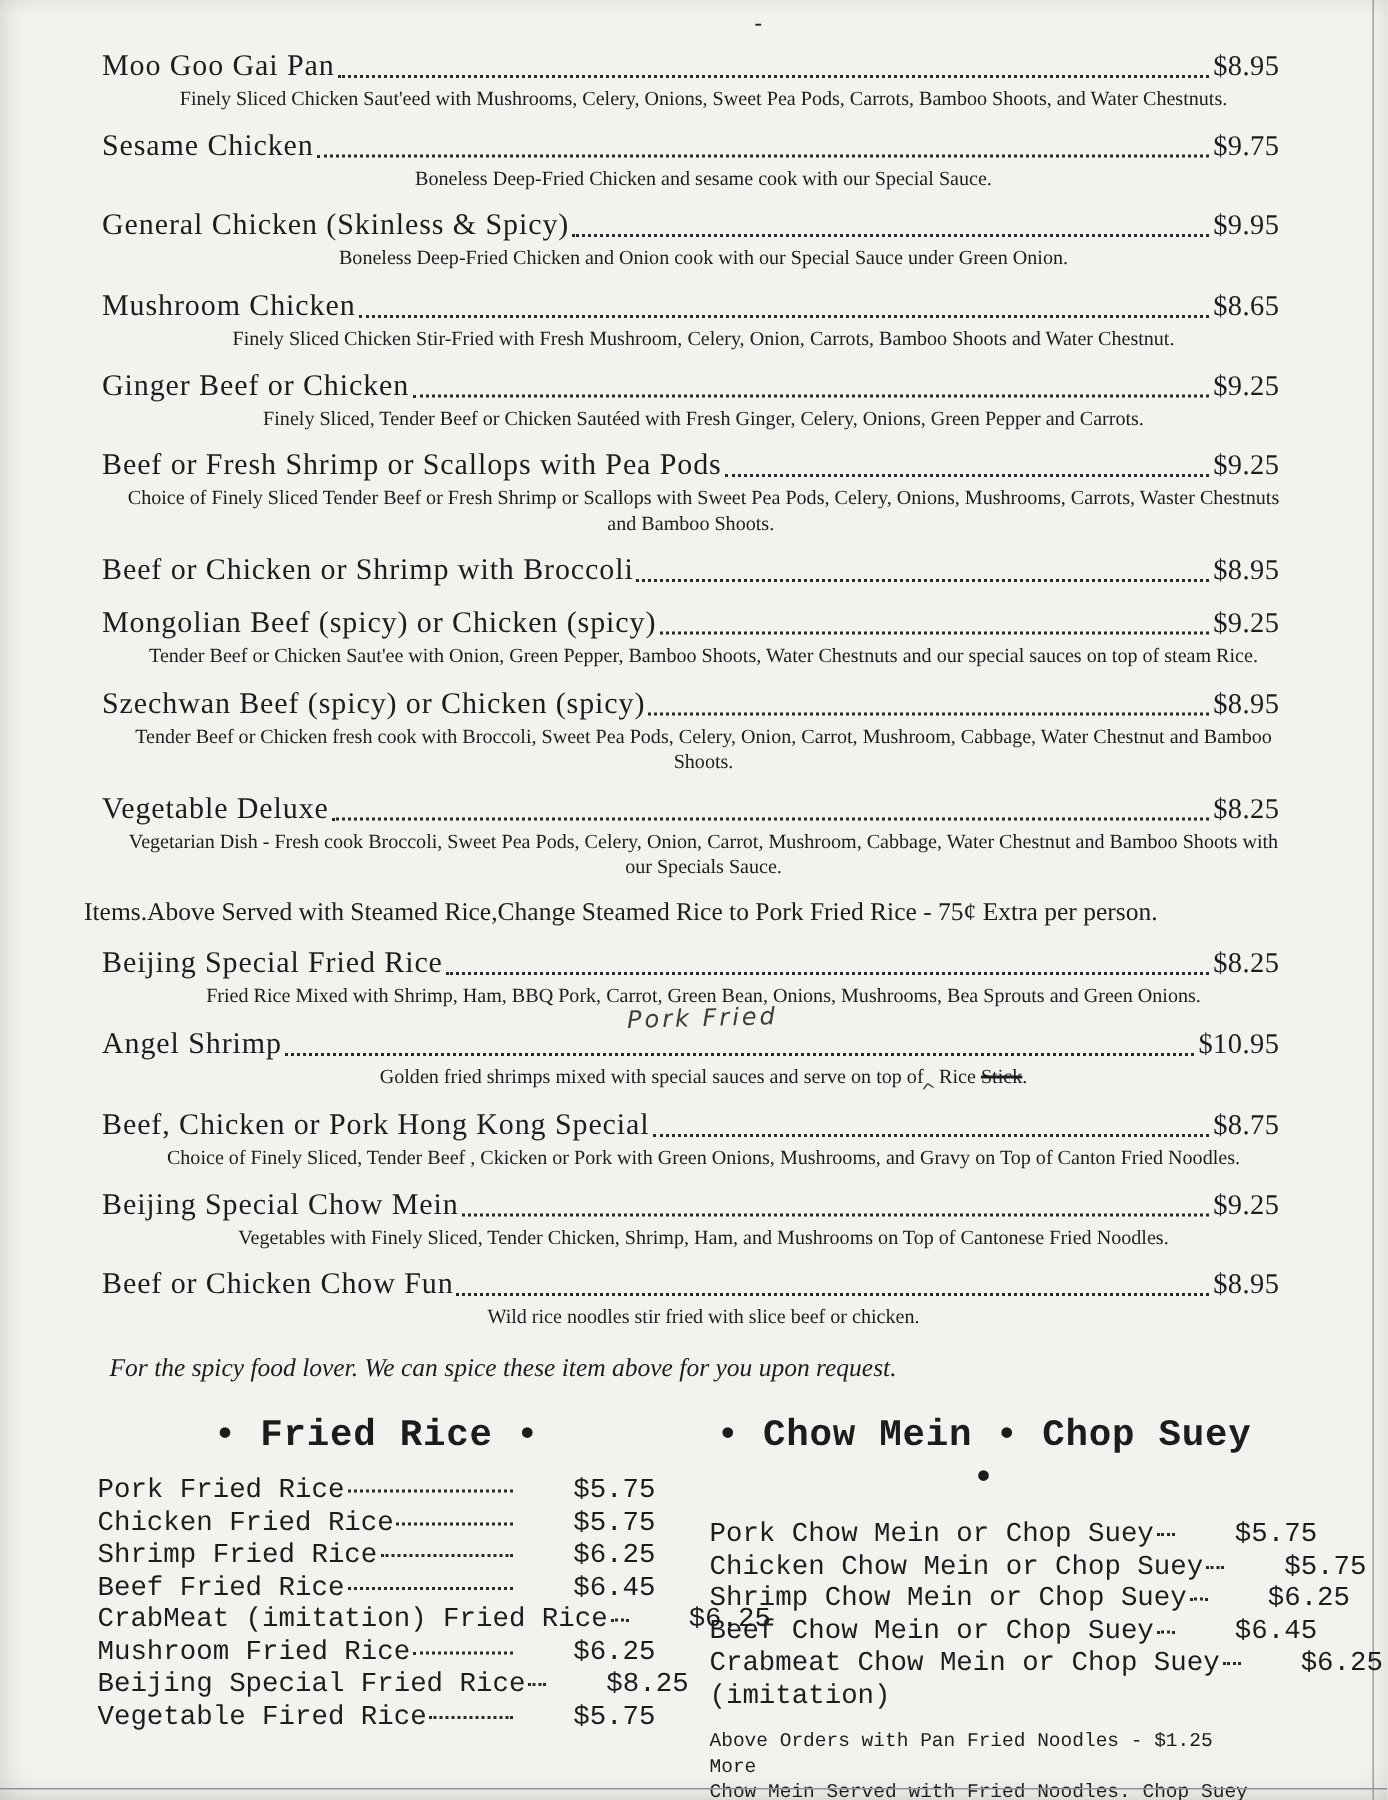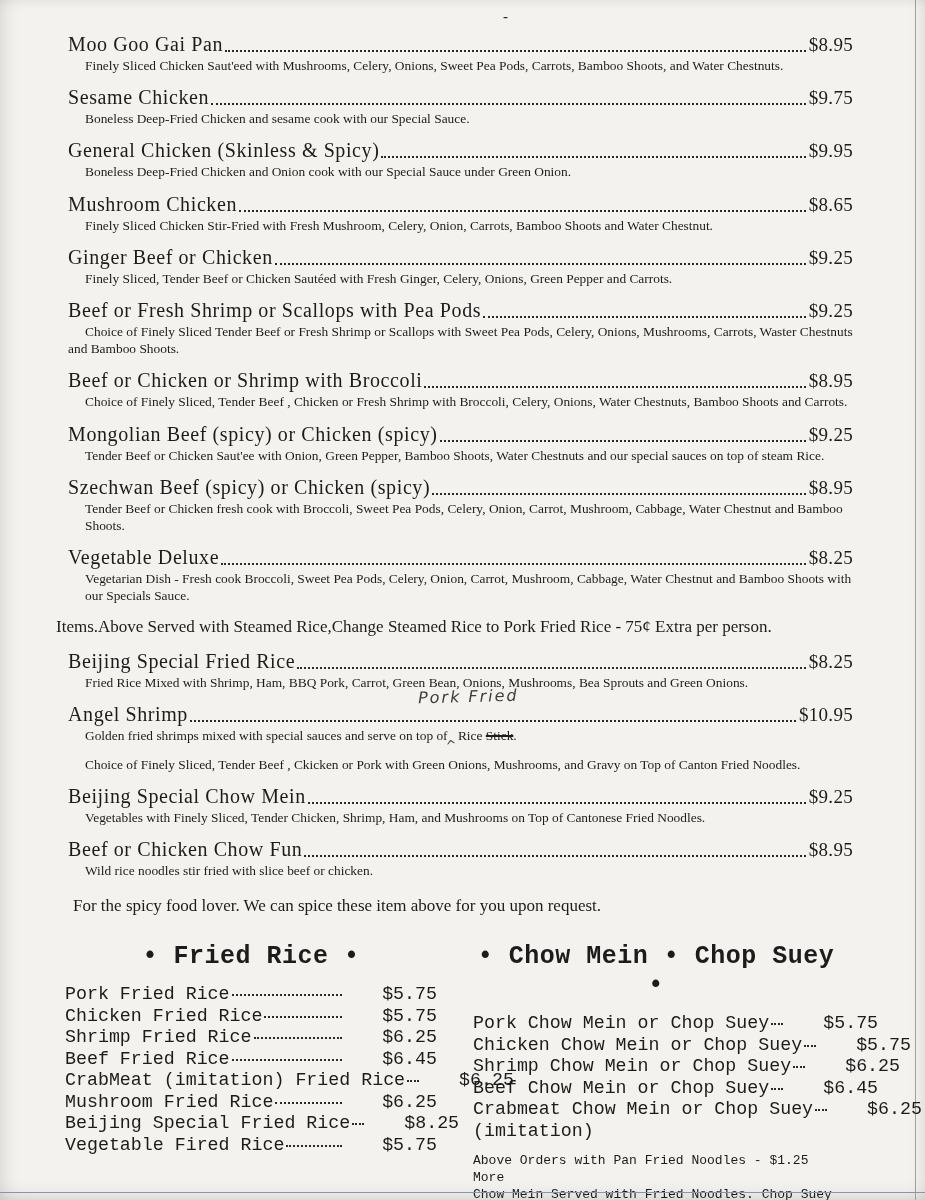--- a/index.html
+++ b/index.html
@@ -45,27 +45,27 @@
   }
   .dots {
     flex: 1; min-width: 12px; margin: 0 3px 0 2px;
     border-bottom: 2px dotted #2b2b2b;
     transform: translateY(-4px);
   }
   .line .pr { font-size: 19px; white-space: nowrap; letter-spacing: .3px; }
 
   .desc {
     font-size: 13.4px; line-height: 17.2px;
-    padding-left: 17px; margin-top: 1px;
+    padding-left: 17px; margin-top: 1px; text-align: center;
   }
   .desc.outdent { padding-left: 0; text-indent: 17px; }
 
   .menu-note { font-size: 17px; margin: 7px 0 13px 0; }
   .menu-note.flush { margin-left: -12px; }
-  .menu-note.indented { margin-left: 5px; margin-top: 16px; }
+  .menu-note.indented { margin-left: 5px; margin-top: 16px; font-style: italic; }
 
   
   .hand {
     position: absolute; top: -16px; left: 350px;
     font-family: "DejaVu Sans", sans-serif;
     font-style: italic;
     font-size: 16px; color: #3d3d3d;
     letter-spacing: 2px;
     transform: rotate(-1.5deg);
   }
@@ -161,21 +161,20 @@
     <div class="desc outdent">Choice of Finely Sliced Tender Beef or Fresh Shrimp or Scallops with Sweet Pea Pods, Celery, Onions, Mushrooms, Carrots, Waster Chestnuts and Bamboo Shoots.</div>
   </div>
 
   <div class="entree">
 
     <div class="line">
       <span class="nm">Beef or Chicken or Shrimp with Broccoli</span>
       <span class="dots"></span>
       <span class="pr">$8.95</span>
     </div>
-    <div class="desc">Choice of Finely Sliced, Tender Beef , Chicken or Fresh Shrimp with Broccoli, Celery, Onions, Water Chestnuts, Bamboo Shoots and Carrots.</div>
   </div>
 
   <div class="entree">
 
     <div class="line">
       <span class="nm">Mongolian Beef (spicy) or Chicken (spicy)</span>
       <span class="dots"></span>
       <span class="pr">$9.25</span>
     </div>
     <div class="desc">Tender Beef or Chicken Saut'ee with Onion, Green Pepper, Bamboo Shoots, Water Chestnuts and our special sauces on top of steam Rice.</div>
@@ -216,20 +215,25 @@
     <div class="line">
       <span class="nm">Angel Shrimp</span>
       <span class="dots"></span>
       <span class="pr">$10.95</span>
     </div>
     <div class="desc">Golden fried shrimps mixed with special sauces and serve on top of<span class="caret">^</span> Rice <span class="strike">Stick</span>.</div>
   </div>
 
   <div class="entree">
 
+    <div class="line">
+      <span class="nm">Beef, Chicken or Pork Hong Kong Special</span>
+      <span class="dots"></span>
+      <span class="pr">$8.75</span>
+    </div>
     <div class="desc">Choice of Finely Sliced, Tender Beef , Ckicken or Pork with Green Onions, Mushrooms, and Gravy on Top of Canton Fried Noodles.</div>
   </div>
 
   <div class="entree">
 
     <div class="line">
       <span class="nm">Beijing Special Chow Mein</span>
       <span class="dots"></span>
       <span class="pr">$9.25</span>
     </div>

